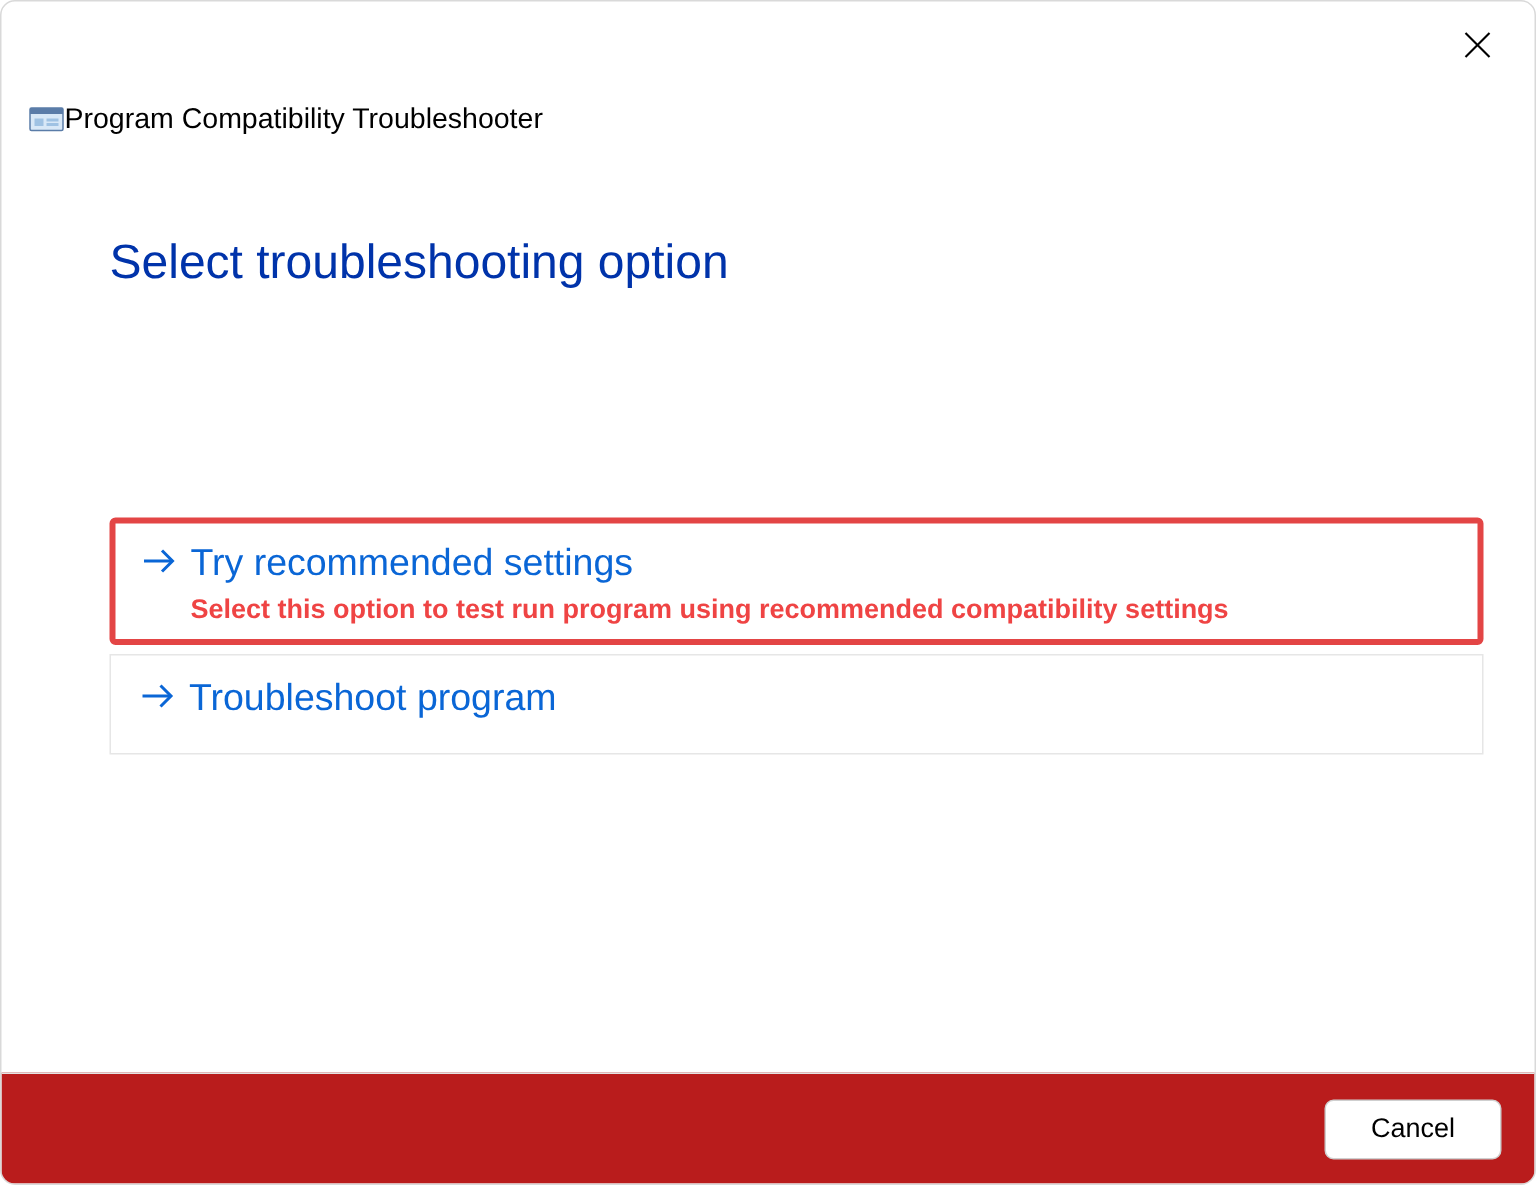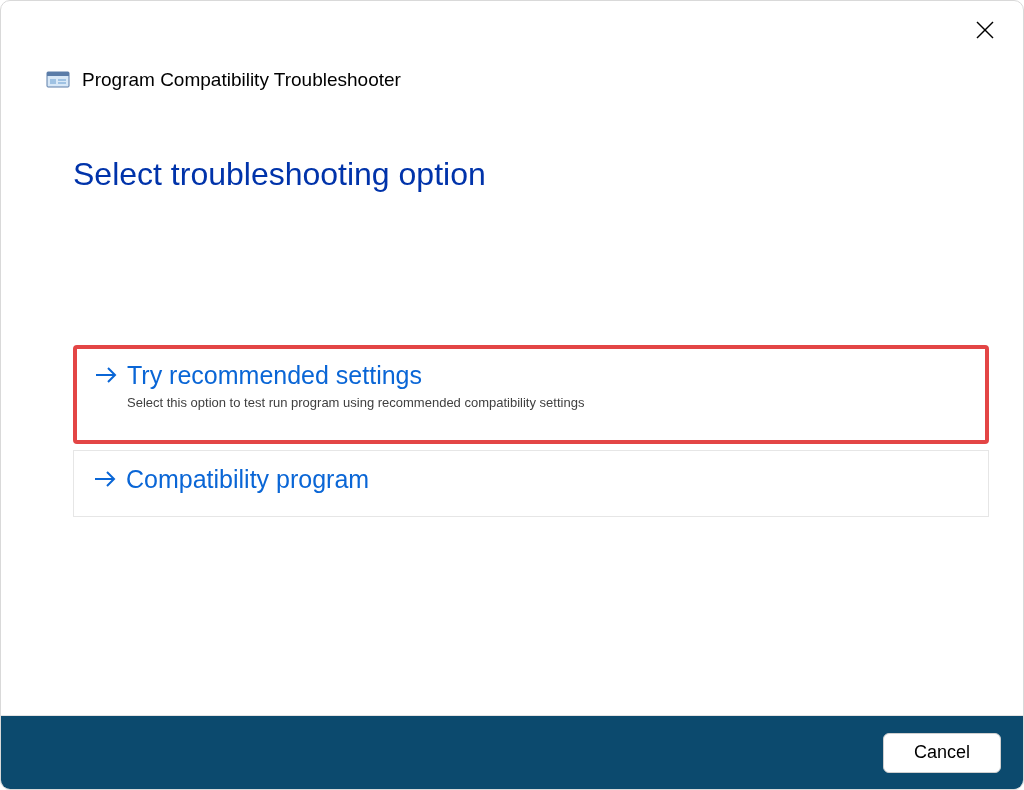--- a/index.html
+++ b/index.html
@@ -29,22 +29,21 @@
       justify-content: center;
     }
     .close-btn svg { width: 20px; height: 20px; stroke: #000; stroke-width: 1.4; }
 
     .header-row {
       position: absolute;
       top: 68px;
       left: 18px;
       display: flex;
       align-items: center;
-      gap: 12px;
-      margin-left: 27px;
+      gap: 0;
     }
     .header-icon { width: 24px; height: 22px; display: flex; align-items: center; justify-content: center; }
     .header-title { font-size: 19px; font-weight: 400; color: #000; }
 
     .instruction {
       position: absolute;
       top: 155px;
       left: 72px;
       font-size: 32px;
       font-weight: 400;
@@ -61,41 +60,41 @@
     .option-card {
       border: 1px solid #e6e6e6;
       background: #ffffff;
       padding: 14px 20px 18px 20px;
       margin-bottom: 0;
       cursor: pointer;
     }
     .option-card.highlighted {
       border: 4px solid #e34545;
       border-radius: 4px;
-      padding: 12px 18px 28px 18px;
+      padding: 12px 18px 8px 18px;
       margin-bottom: 6px;
     }
 
     .option-header {
       display: flex;
       align-items: center;
       gap: 10px;
       color: #0a66d6;
       font-size: 25px;
       font-weight: 400;
       margin-bottom: 4px;
     }
     .option-header .arrow svg { width: 22px; height: 18px; stroke: #0a66d6; stroke-width: 2; fill: none; }
-    .option-desc { color: #404040; font-size: 13px; font-weight: 400; padding-left: 32px; line-height: 1.35; }
+    .option-desc { color: #ef4444; font-size: 18px; font-weight: 700; padding-left: 32px; line-height: 1.35; }
 
     .footer {
       position: absolute;
       left: 0; right: 0; bottom: 0;
       height: 74px;
-      background: #0c4a6e;
+      background: #b91c1c;
       border-top: 1px solid #e4e4e4;
       display: flex;
       align-items: center;
       justify-content: flex-end;
       padding-right: 22px;
     }
     .cancel-btn {
       min-width: 118px;
       height: 40px;
       background: #ffffff;
@@ -151,21 +150,21 @@
     </div>
 
     <div class="option-card">
       <div class="option-header">
         <span class="arrow">
           <svg viewBox="0 0 22 18">
               <line x1="1" y1="9" x2="20" y2="9"></line>
               <polyline points="13,2 20,9 13,16"></polyline>
             </svg>
         </span>
-        <span>Compatibility program</span>
+        <span>Troubleshoot program</span>
       </div>
     </div>
 
   </div>
 
   <div class="footer">
     <button class="cancel-btn">Cancel</button>
   </div>
 
 </div>

